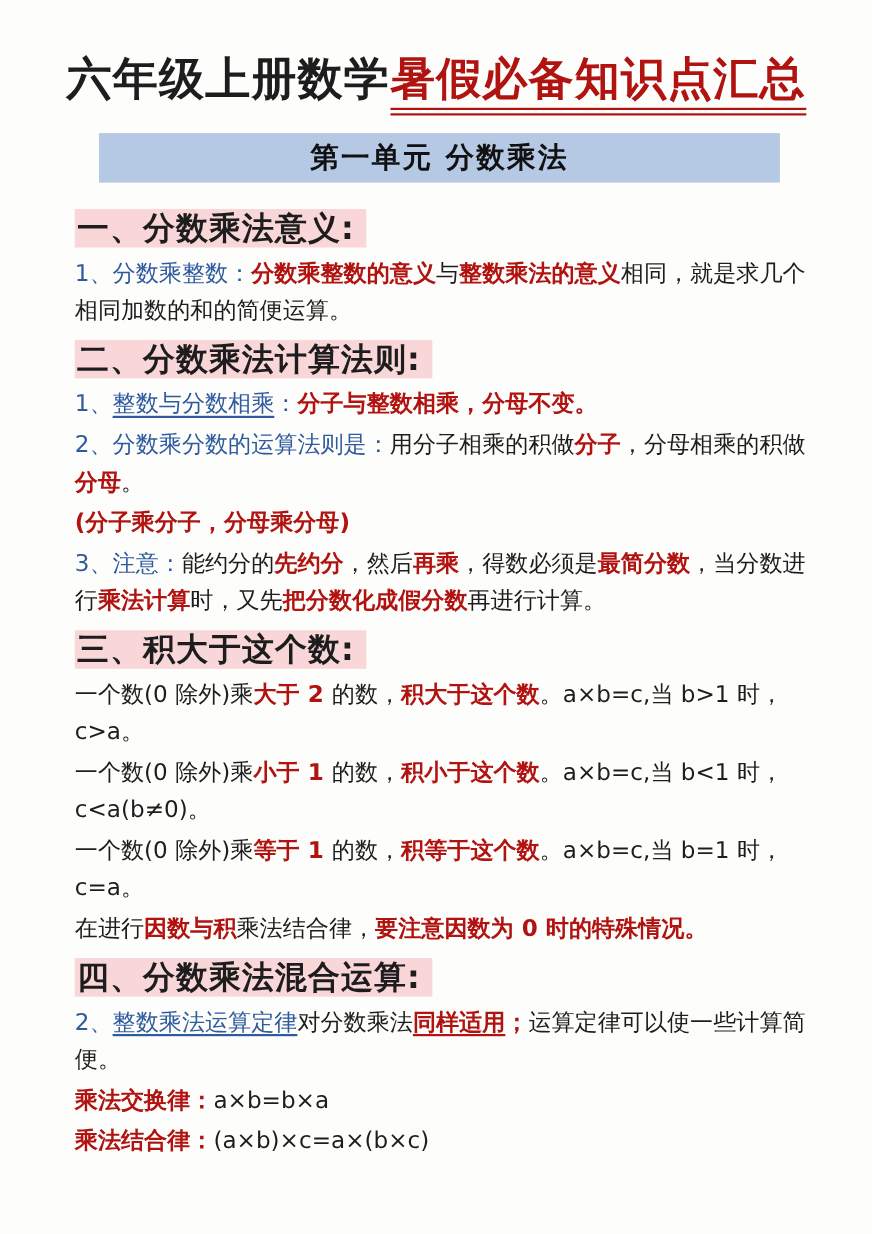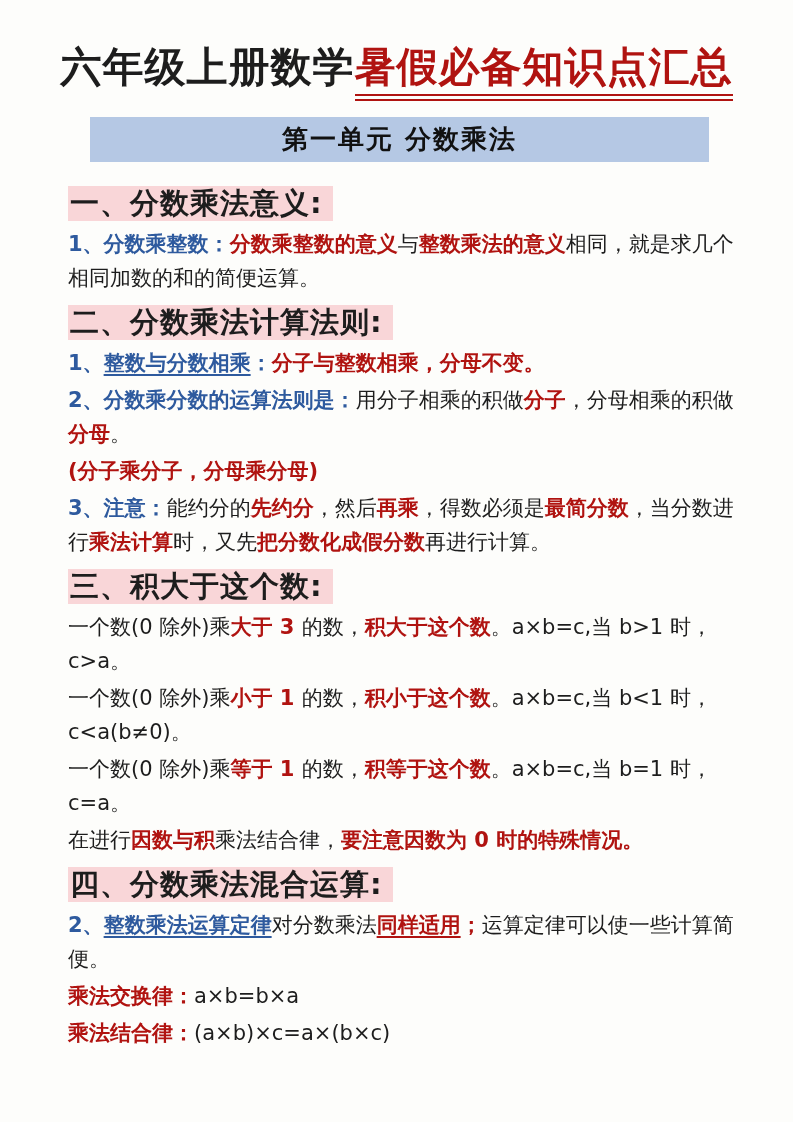--- a/index.html
+++ b/index.html
@@ -8,21 +8,21 @@
   }
   html,body{margin:0;padding:0;}
   body{
     width:793px;height:1122px;
     background:var(--page_bg,#fdfdfb);
     font-family:"DejaVu Sans","Liberation Sans",sans-serif;
     color:var(--black,#1d1d1d);
     overflow:hidden;
     box-sizing:border-box;
   }
-  .page{width:793px;height:800px;box-sizing:border-box;padding-top:24px;margin-top:18px;}
+  .page{width:793px;height:800px;box-sizing:border-box;padding-top:46px;}
   .doc-title{
     text-align:center;
     font-size:41px;
     font-weight:bold;
     letter-spacing:1px;
     line-height:1.25;
     white-space:nowrap;
   }
   .doc-title .t-black{color:var(--black,#1d1d1d);}
   .doc-title .t-red{
@@ -49,21 +49,21 @@
     background:var(--heading_bg,#f9d6d8);
     font-weight:bold;
     font-size:29px;
     line-height:32px;
     padding:1px 10px 2px 2px;
     color:var(--black,#1d1d1d);
     letter-spacing:1px;
   }
   .para{margin:3px 0 3px 0;}
   .seg-black{color:var(--black,#1d1d1d);}
-  .seg-blue{color:var(--blue,#2e5a9e);font-weight:bold;}
+  .seg-blue{color:var(--blue,#2e5a9e);font-weight:normal;}
   .seg-red{color:var(--red,#b01310);font-weight:bold;}
   .u{text-decoration:underline;text-underline-offset:4px;text-decoration-thickness:2px;}
 </style>
 </head>
 <body>
 
 <div class="page">
   <div class="doc-title">
     <span class="t-black">六年级上册数学</span><span class="t-red">暑假必备知识点汇总</span>
   </div>
@@ -72,21 +72,21 @@
   </div>
   <div class="content">
       <div class="sec-heading"><span class="hl"><span class="seg-black">一、分数乘法意义:</span></span></div>
       <div class="para"><span class="seg-blue">1、分数乘整数：</span><span class="seg-red">分数乘整数的意义</span><span class="seg-black">与</span><span class="seg-red">整数乘法的意义</span><span class="seg-black">相同，就是求几个相同加数的和的简便运算。</span></div>
       <div class="sec-heading"><span class="hl"><span class="seg-black">二、分数乘法计算法则:</span></span></div>
       <div class="para"><span class="seg-blue">1、</span><span class="seg-blue u">整数与分数相乘</span><span class="seg-blue">：</span><span class="seg-red">分子与整数相乘，分母不变。</span></div>
       <div class="para"><span class="seg-blue">2、分数乘分数的运算法则是：</span><span class="seg-black">用分子相乘的积做</span><span class="seg-red">分子</span><span class="seg-black">，分母相乘的积做</span><span class="seg-red">分母</span><span class="seg-black">。</span></div>
       <div class="para"><span class="seg-red">(分子乘分子，分母乘分母)</span></div>
       <div class="para"><span class="seg-blue">3、注意：</span><span class="seg-black">能约分的</span><span class="seg-red">先约分</span><span class="seg-black">，然后</span><span class="seg-red">再乘</span><span class="seg-black">，得数必须是</span><span class="seg-red">最简分数</span><span class="seg-black">，当分数进行</span><span class="seg-red">乘法计算</span><span class="seg-black">时，又先</span><span class="seg-red">把分数化成假分数</span><span class="seg-black">再进行计算。</span></div>
       <div class="sec-heading"><span class="hl"><span class="seg-black">三、积大于这个数:</span></span></div>
-      <div class="para"><span class="seg-black">一个数(0 除外)乘</span><span class="seg-red">大于 3 </span><span class="seg-black">的数，</span><span class="seg-red">积大于这个数</span><span class="seg-black">。a×b=c,当 b&gt;1 时，c&gt;a。</span></div>
+      <div class="para"><span class="seg-black">一个数(0 除外)乘</span><span class="seg-red">大于 2 </span><span class="seg-black">的数，</span><span class="seg-red">积大于这个数</span><span class="seg-black">。a×b=c,当 b&gt;1 时，c&gt;a。</span></div>
       <div class="para"><span class="seg-black">一个数(0 除外)乘</span><span class="seg-red">小于 1 </span><span class="seg-black">的数，</span><span class="seg-red">积小于这个数</span><span class="seg-black">。a×b=c,当 b&lt;1 时，c&lt;a(b≠0)。</span></div>
       <div class="para"><span class="seg-black">一个数(0 除外)乘</span><span class="seg-red">等于 1 </span><span class="seg-black">的数，</span><span class="seg-red">积等于这个数</span><span class="seg-black">。a×b=c,当 b=1 时，c=a。</span></div>
       <div class="para"><span class="seg-black">在进行</span><span class="seg-red">因数与积</span><span class="seg-black">乘法结合律，</span><span class="seg-red">要注意因数为 0 时的特殊情况。</span></div>
       <div class="sec-heading"><span class="hl"><span class="seg-black">四、分数乘法混合运算:</span></span></div>
       <div class="para"><span class="seg-blue">2、</span><span class="seg-blue u">整数乘法运算定律</span><span class="seg-black">对分数乘法</span><span class="seg-red u">同样适用</span><span class="seg-red">；</span><span class="seg-black">运算定律可以使一些计算简便。</span></div>
       <div class="para"><span class="seg-red">乘法交换律：</span><span class="seg-black">a×b=b×a</span></div>
       <div class="para"><span class="seg-red">乘法结合律：</span><span class="seg-black">(a×b)×c=a×(b×c)</span></div>
       <div class="para"></div>
     </div>
 </div>

